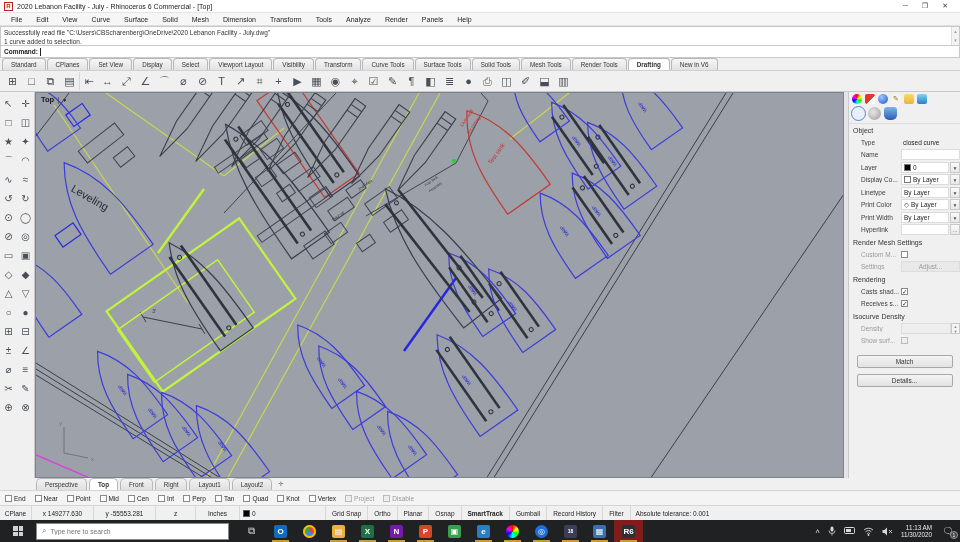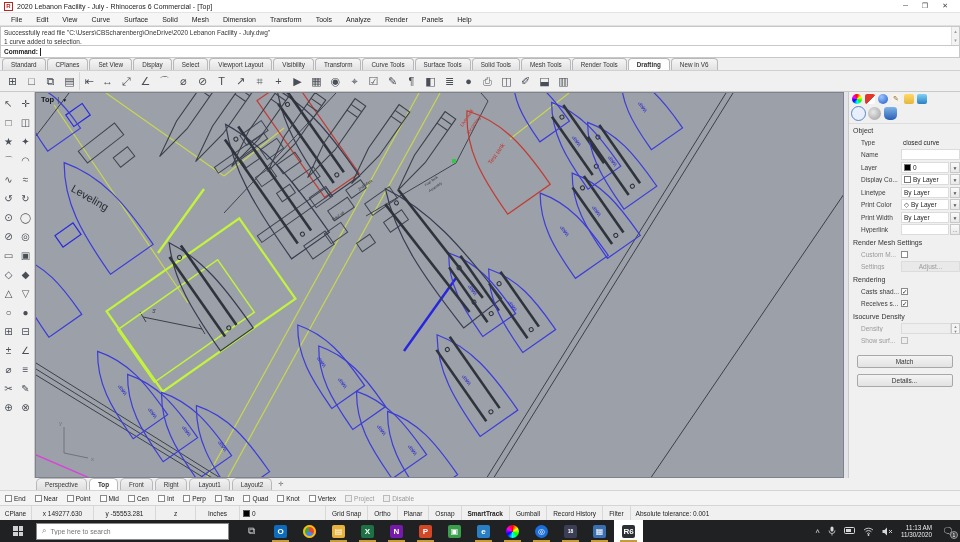--- a/index.html
+++ b/index.html
@@ -91,21 +91,21 @@
   .lsw{width:7px;height:7px;background:#000;border:1px solid #555;margin-right:2px;}
 
   
   .taskbar{position:absolute;top:520px;left:0;right:0;height:22px;background:#1f2123;display:flex;align-items:center;color:#e8e8e8;}
   .winbtn{width:36px;height:22px;display:flex;align-items:center;justify-content:center;}
   .winlogo{width:10px;height:10px;display:grid;grid-template-columns:4.5px 4.5px;grid-template-rows:4.5px 4.5px;gap:1px;}
   .winlogo i{background:#cfd3d6;}
   .tsearch{width:193px;height:17px;background:#fff;border:1px solid #888;display:flex;align-items:center;padding:0 5px;gap:4px;color:#555;}
   .tsearch input{border:none;outline:none;font-size:6.8px;width:150px;font-family:inherit;color:#333;background:transparent;}
   .tapp{width:29px;height:22px;display:flex;align-items:center;justify-content:center;position:relative;}
-  .tapp.active{background:#ffffff;}
+  .tapp.active{background:#7f1d1d;}
   .tapp .run{position:absolute;bottom:0;left:6px;right:6px;height:2px;background:#c79a3a;}
   .ai{width:13px;height:13px;border-radius:2px;display:flex;align-items:center;justify-content:center;font-size:8px;font-weight:700;color:#fff;}
   .tray{margin-left:auto;display:flex;align-items:center;gap:8px;padding-right:4px;}
   .tri{color:#d8d8d8;font-size:8px;display:flex;align-items:center;}
   .clock{text-align:right;font-size:6.3px;line-height:7.5px;color:#eee;}
   .notif{position:relative;width:16px;height:14px;color:#ddd;font-size:9px;display:flex;align-items:center;justify-content:center;}
   .notif .badge{position:absolute;right:-2px;bottom:-1px;background:#444;border:1px solid #999;color:#fff;border-radius:50%;width:8px;height:8px;font-size:5px;line-height:7px;text-align:center;}
 </style>
 </head>
 <body>

